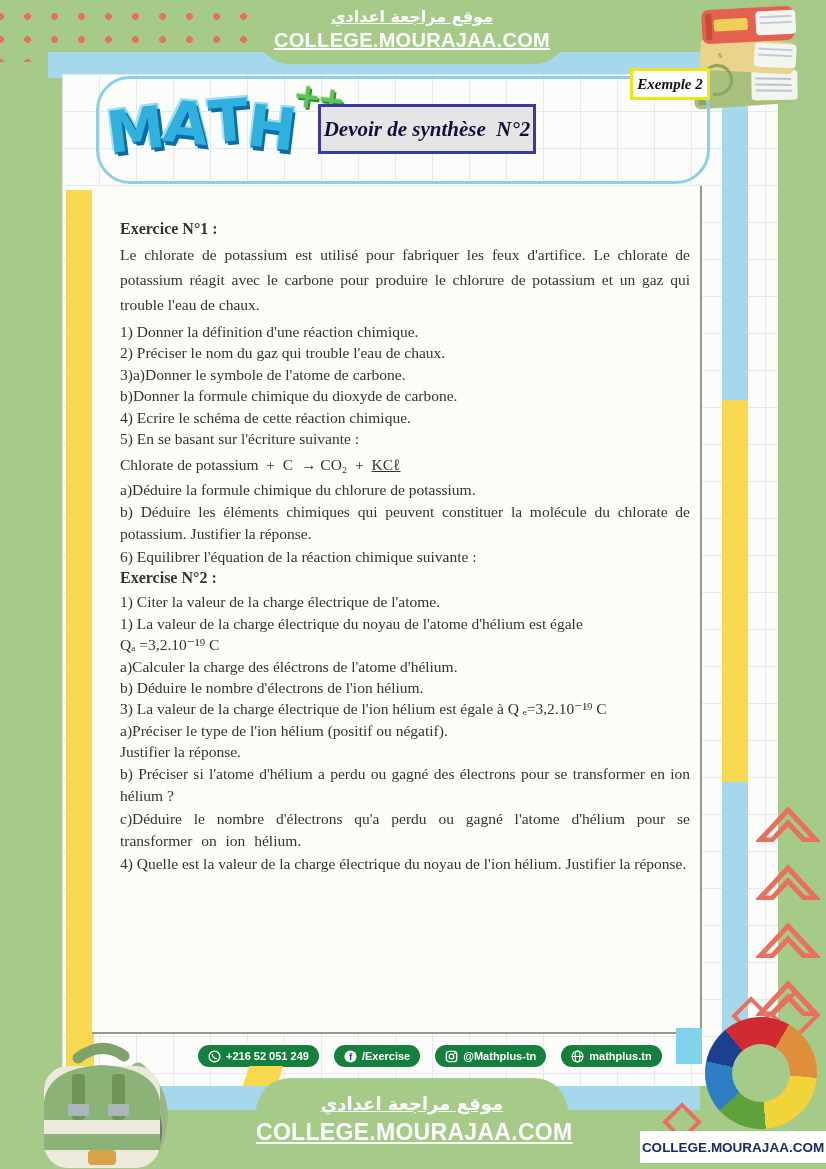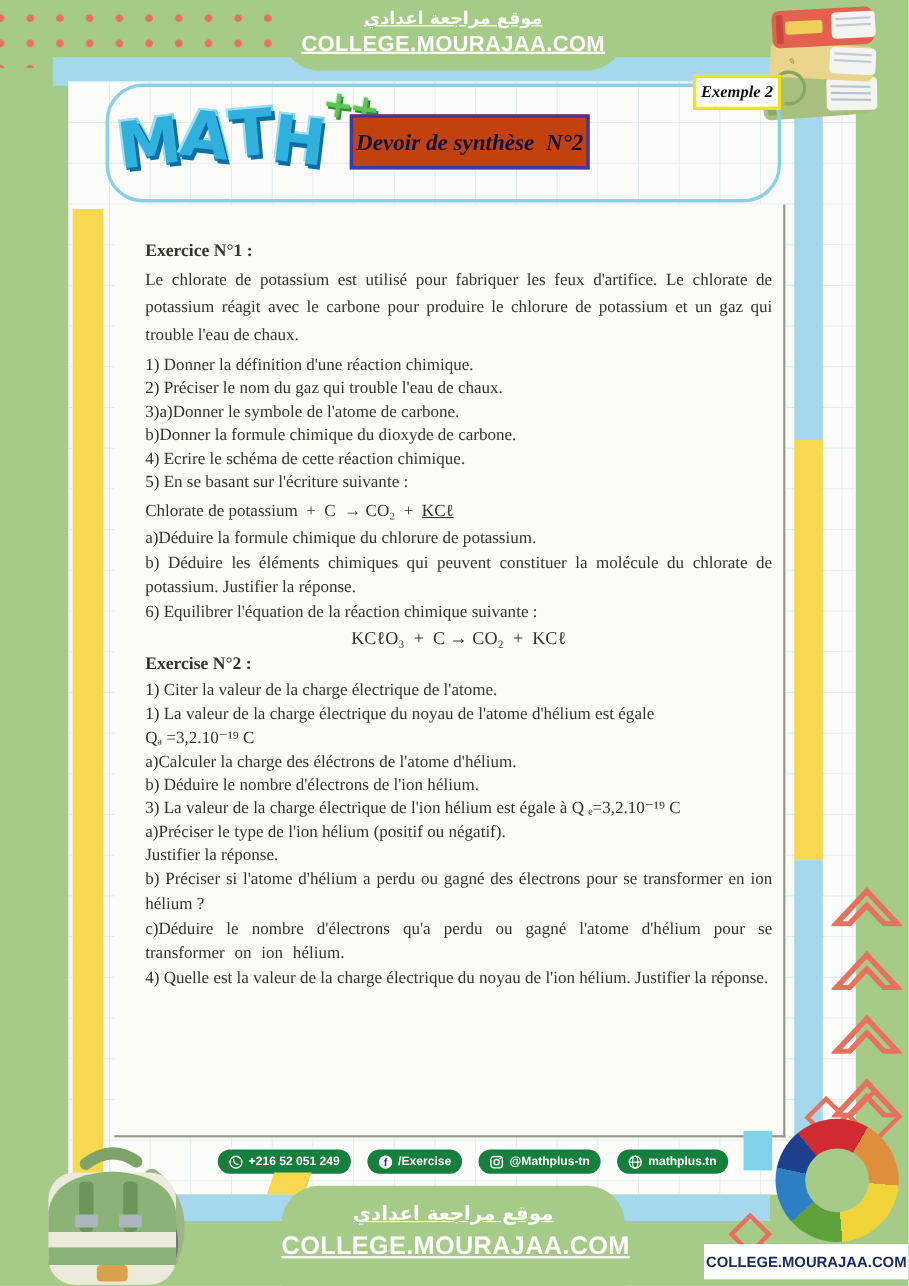--- a/index.html
+++ b/index.html
@@ -35,32 +35,32 @@
   .mathlogo{position:absolute;left:106px;top:88px;display:flex;align-items:flex-start;
             font-family:"DejaVu Sans",sans-serif;font-weight:bold;}
   .mathlogo .ltr{font-size:58px;line-height:70px;color:#2fb0dd;
      text-shadow:3px 4px 0 #0c6da6,-2px -2px 0 #9fe0f4,2px -2px 0 #7fd4ef,0 2px 0 #1286be;}
   .l-m{transform:rotate(-7deg) translateY(7px);}
   .l-a{transform:rotate(6deg);}
   .l-t{transform:rotate(-5deg) translateY(-2px);}
   .l-h{transform:rotate(7deg) translateY(5px);}
   .plus{font-size:34px;color:#5ec457;line-height:30px;transform:translate(-4px,-6px) rotate(8deg);
         text-shadow:2px 2px 0 #2e8f2b,-1px -1px 0 #c8f0c2;letter-spacing:-4px;}
-  .title-box{position:absolute;left:318px;top:104px;width:212px;height:44px;border:3px solid #3a3aa0;background:#c2410c;
+  .title-box{position:absolute;left:318px;top:104px;width:212px;height:44px;border:3px solid #3a3aa0;background:#e5e5e5;
         display:flex;align-items:center;justify-content:center;
         font-family:"Liberation Serif","DejaVu Serif",serif;font-style:italic;font-weight:bold;
         font-size:21px;color:#10103e;white-space:pre;}
   .exemple-box{position:absolute;left:630px;top:68px;width:74px;height:26px;border:3px solid #f2e412;background:#fff;
         display:flex;align-items:center;justify-content:center;
         font-family:"Liberation Serif","DejaVu Serif",serif;font-style:italic;font-weight:bold;
         font-size:15px;color:#111;}
   .doodle{position:absolute;left:701px;top:64px;width:26px;height:26px;border:3px solid #86a85f;border-radius:50%;
         border-left-color:transparent;transform:rotate(-30deg);}
   
-  .scan{position:absolute;left:104px;top:186px;width:608px;height:846px;background:#fdfdf8;
+  .scan{position:absolute;left:92px;top:186px;width:608px;height:846px;background:#fdfdf8;
         border-right:2px solid #97978f;border-bottom:2px solid #97978f;}
   .text-block{position:absolute;left:28px;top:32px;width:570px;
         font-family:"Liberation Serif","DejaVu Serif","DejaVu Sans",serif;
         font-size:15.5px;color:#34342c;}
   .ex-h{font-weight:bold;font-size:16px;line-height:22px;margin:0 0 2px;}
   .intro{text-align:justify;line-height:25px;margin:0 0 4px;}
   .line{line-height:21.4px;}
   .just{text-align:justify;line-height:22.6px;}
   .wide{word-spacing:5px;}
   .eq1{line-height:25px;margin:3px 0 2px;white-space:pre;}
@@ -156,21 +156,20 @@
       <div class="line">1) Donner la définition d'une réaction chimique.</div>
       <div class="line">2) Préciser  le nom du gaz qui trouble l'eau de chaux.</div>
       <div class="line">3)a)Donner le symbole de l'atome de carbone.</div>
       <div class="line">b)Donner la formule chimique du dioxyde de carbone.</div>
       <div class="line">4) Ecrire le schéma de cette réaction chimique.</div>
       <div class="line">5) En se basant sur l'écriture suivante :</div>
       <div class="eq1"><span>Chlorate de potassium  +  C  → CO₂  +  </span><span class="u">KCℓ</span></div>
       <div class="line">a)Déduire la formule chimique du chlorure de potassium.</div>
       <div class="line just">b) Déduire les éléments chimiques qui peuvent  constituer la molécule du chlorate de potassium. Justifier la réponse.</div>
       <div class="line">6) Equilibrer l'équation de la réaction chimique suivante :</div>
-      <div class="eq2">KCℓO₃  +  C → CO₂  +  KCℓ</div>
       <div class="ex-h">Exercise N°2 :</div>
       <div class="line">1) Citer la valeur de la charge électrique de l'atome.</div>
       <div class="line">1) La valeur de la charge électrique du noyau de l'atome d'hélium est égale</div>
       <div class="line">Qₐ =3,2.10⁻¹⁹ C</div>
       <div class="line">a)Calculer la charge des éléctrons de l'atome d'hélium.</div>
       <div class="line">b) Déduire le nombre d'électrons de l'ion hélium.</div>
       <div class="line">3) La valeur de la charge électrique de l'ion hélium est égale à Q ₑ=3,2.10⁻¹⁹ C</div>
       <div class="line">a)Préciser le type de l'ion hélium (positif ou négatif).</div>
       <div class="line">Justifier la réponse.</div>
       <div class="line just">b) Préciser si l'atome d'hélium a perdu ou gagné des électrons pour se transformer en ion hélium ?</div>

